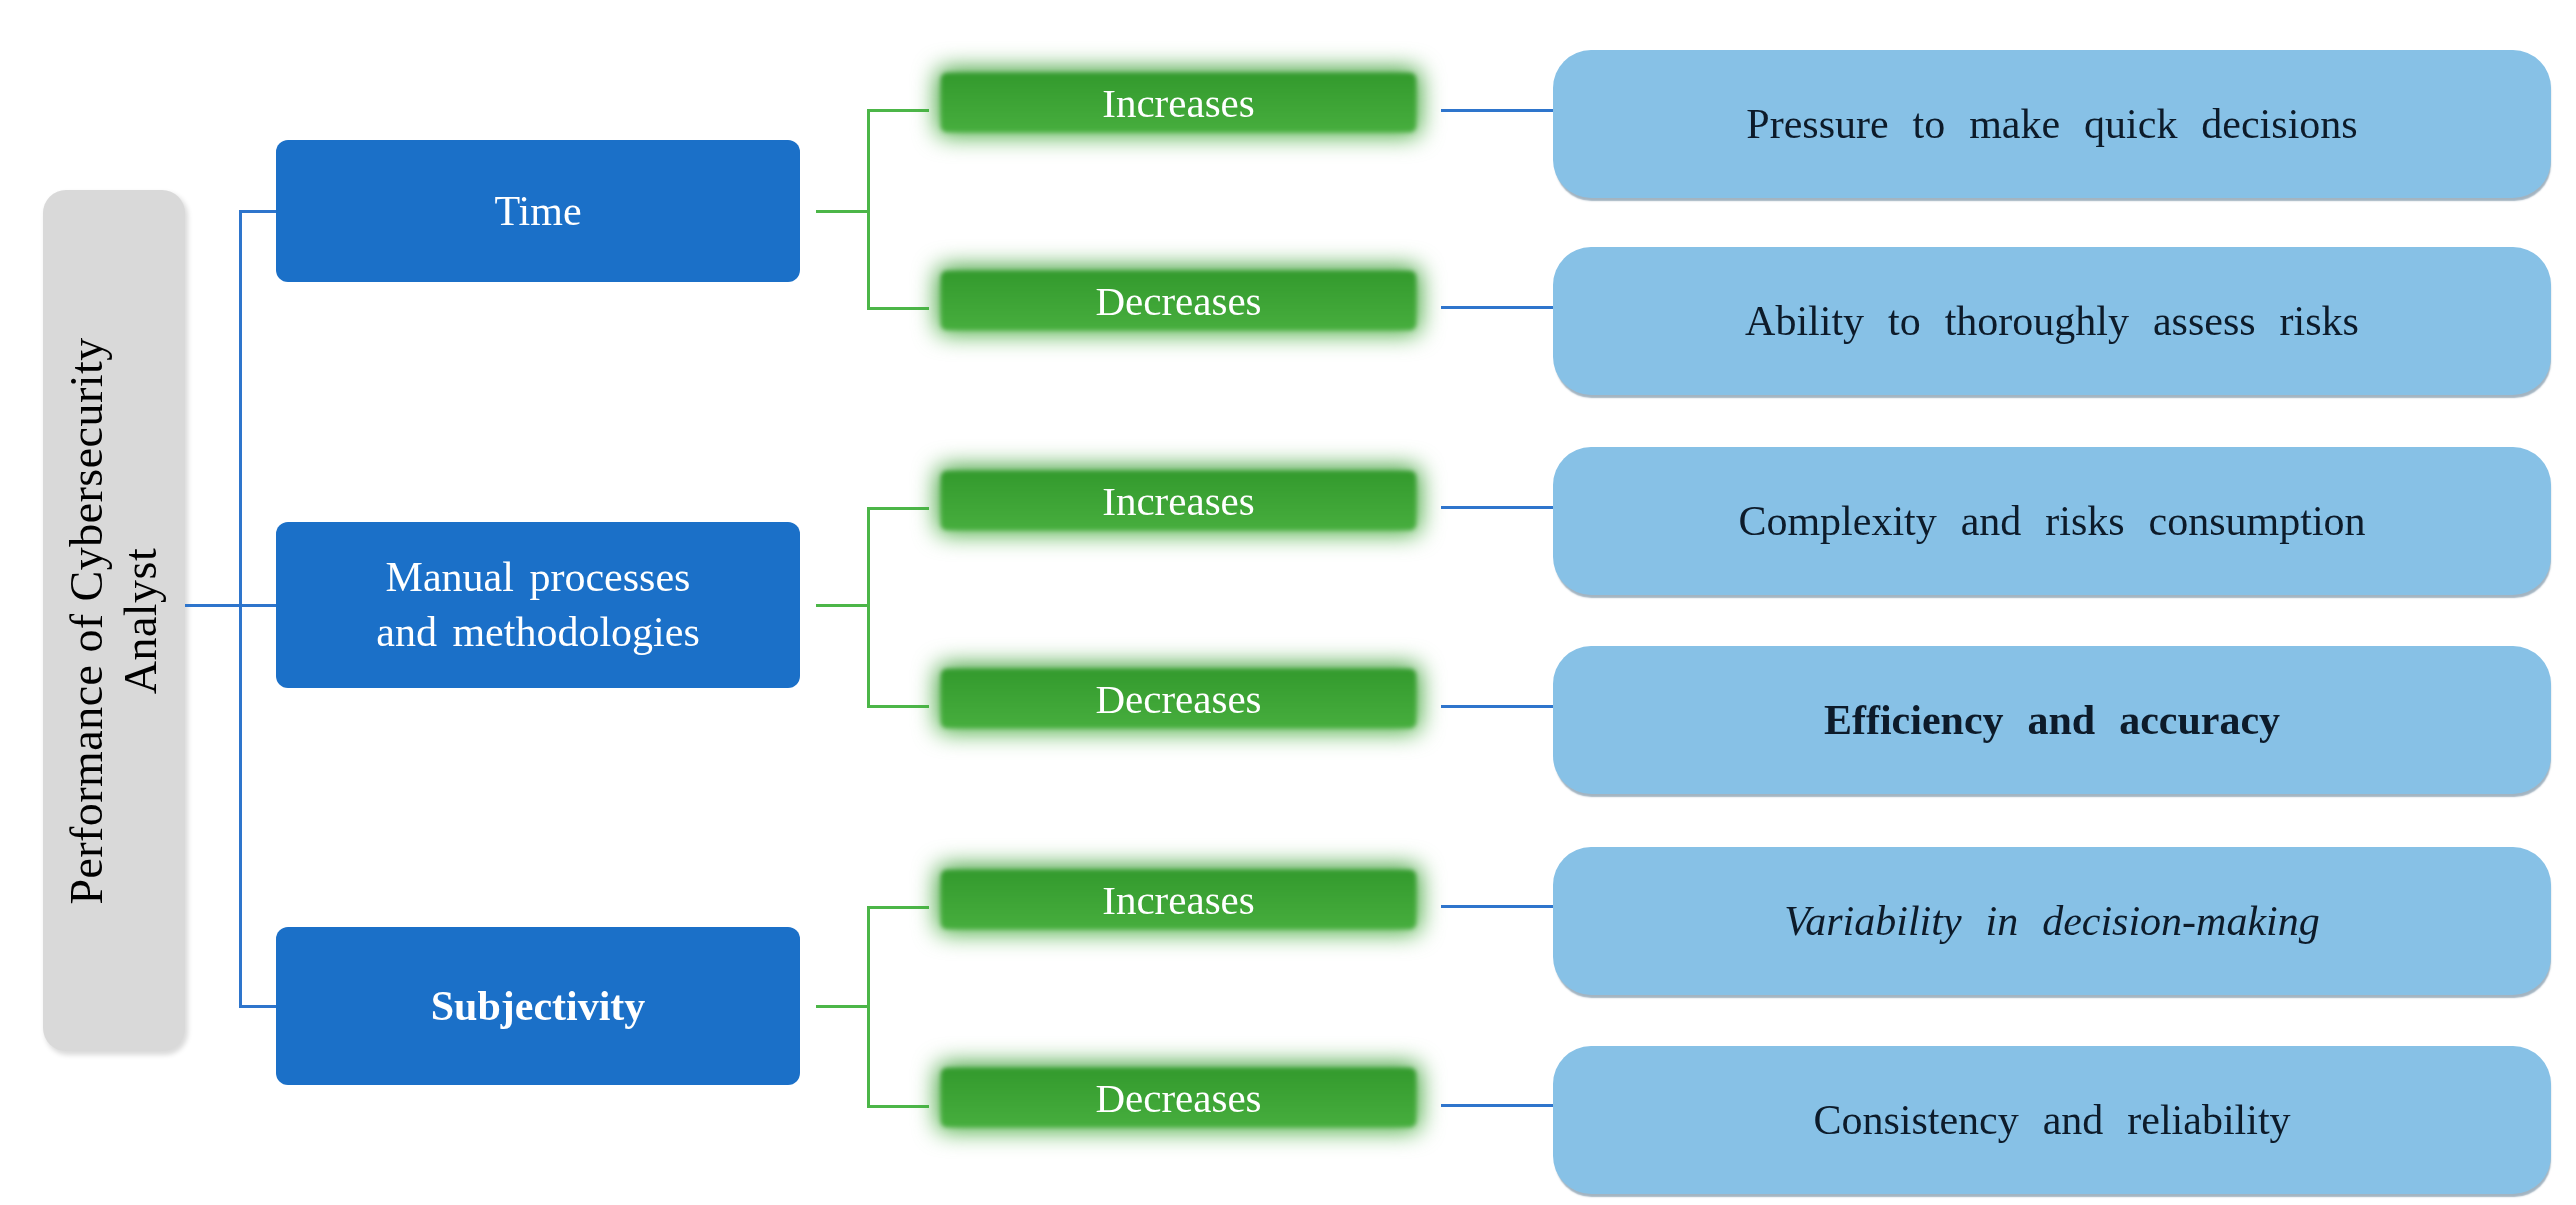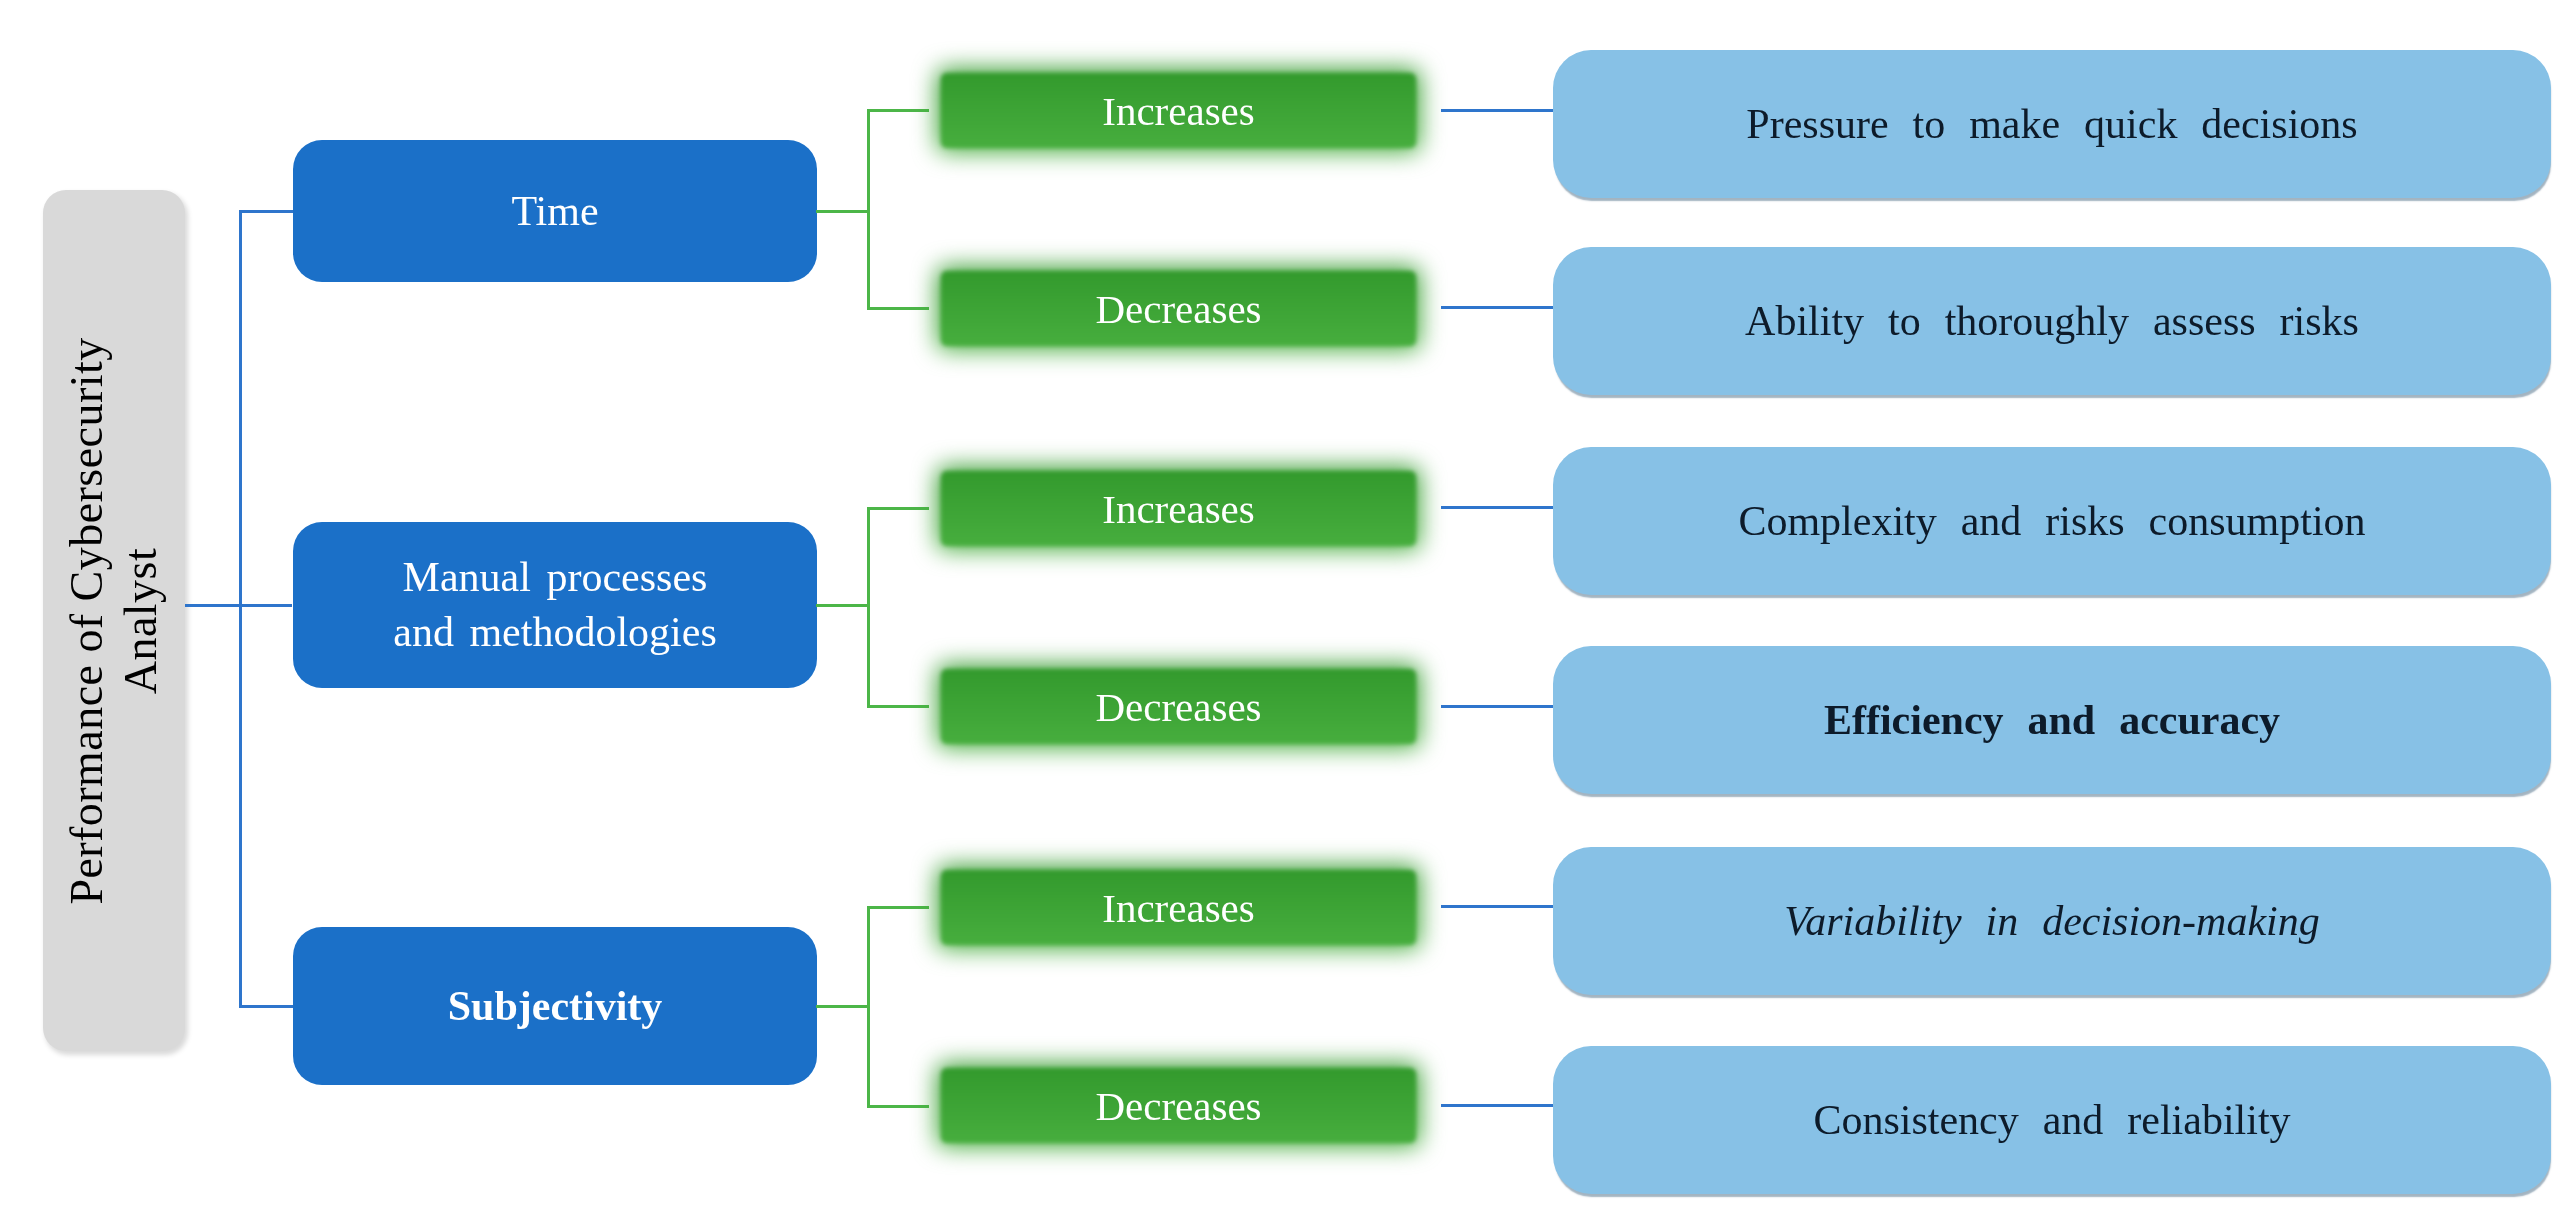--- a/index.html
+++ b/index.html
@@ -33,31 +33,31 @@
   .root-label {
     position: absolute; left: 50%; top: 50%;
     width: 861px; height: 142px;
     transform: translate(-50%, -50%) rotate(-90deg);
     display: flex; align-items: center; justify-content: center;
     font-size: 46px; line-height: 1.18; color: var(--root-text);
     white-space: pre-line; letter-spacing: 0.01em;
   }
 
   .factor {
-    left: 293px; width: 524px;
-    background: var(--factor-box); border-radius: 29px;
+    left: 276px; width: 524px;
+    background: var(--factor-box); border-radius: 12px;
     color: var(--factor-text); font-size: 42px; line-height: 1.3;
     white-space: pre-line; word-spacing: 0.12em;
   }
   .factor-time { top: 140px; height: 142px; }
   .factor-manual { top: 522px; height: 166px; }
   .factor-subjectivity { top: 927px; height: 158px; font-weight: bold; }
 
   .effect {
-    left: 941px; width: 475px; height: 75px;
+    left: 941px; width: 475px; height: 59px;
     color: var(--effect-text); font-size: 41px;
   }
   .effect::before {
     content: ""; position: absolute; inset: -4.3px; border-radius: 8.7px;
     background: linear-gradient(180deg, var(--effect-box-top), var(--effect-box-bottom));
     filter: blur(11.6px);
   }
   .effect::after {
     content: ""; position: absolute; inset: 0; border-radius: 5.8px;
     background: linear-gradient(180deg, var(--effect-box-top), var(--effect-box-bottom));

